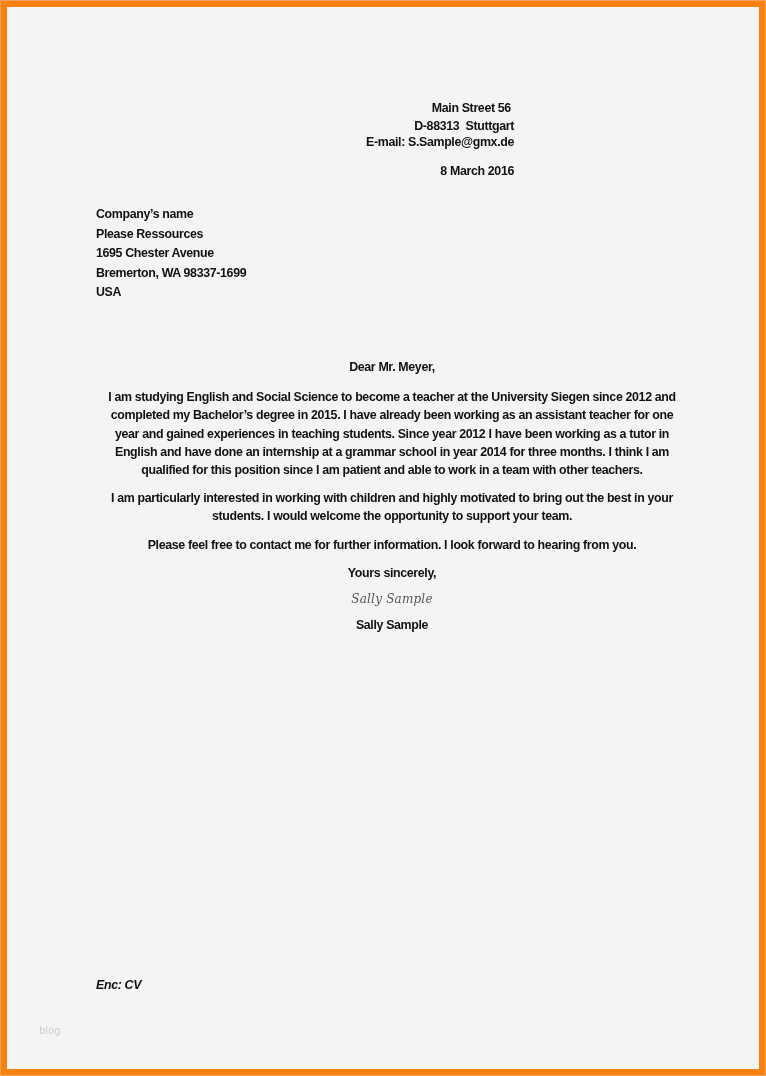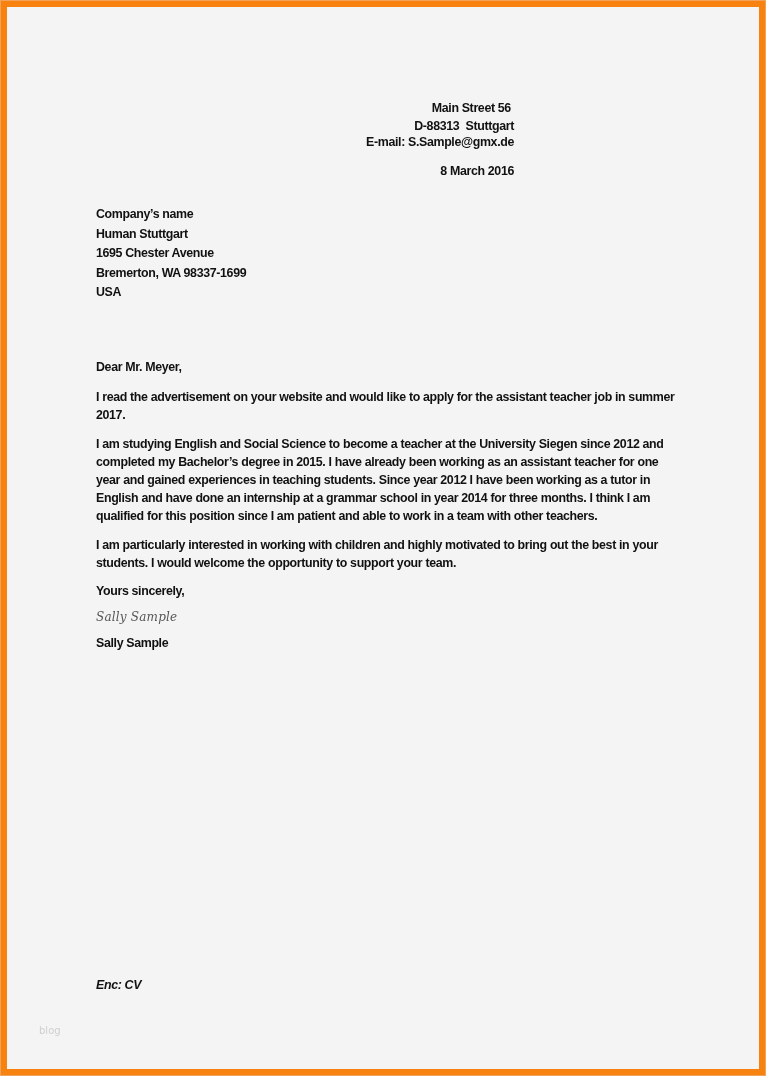--- a/index.html
+++ b/index.html
@@ -47,24 +47,25 @@
       top: 157px;
     }
     .recipient {
       position: absolute;
       left: 89px;
       top: 198px;
       line-height: 19.5px;
     }
     .body-text {
       position: absolute;
-      left: 89px;
+      left: 95px;
       top: 351px;
       width: 580px;
       line-height: 18.2px;
+      text-align: center;
     }
     .body-text p {
       margin: 0 0 10px 0;
     }
     .salutation { margin-bottom: 12px !important; }
     .closing { margin-bottom: 8px !important; }
     .signature {
       font-family: "DejaVu Serif", serif;
       font-style: italic;
       font-weight: normal;
@@ -100,31 +101,31 @@
   <div class="sender">
     <div>Main Street 56 </div>
     <div>D-88313  Stuttgart</div>
     <div style="margin-top:-2px;">E-mail: S.Sample@gmx.de</div>
   </div>
 
   <div class="date">8 March 2016</div>
 
   <div class="recipient">
     <div>Company’s name</div>
-    <div>Human Stuttgart</div>
+    <div>Please Ressources</div>
     <div>1695 Chester Avenue</div>
     <div>Bremerton, WA 98337-1699</div>
     <div>USA</div>
   </div>
 
   <div class="body-text">
     <p class="salutation">Dear Mr. Meyer,</p>
-    <p>I read the advertisement on your website and would like to apply for the assistant teacher job in summer 2017.</p>
     <p>I am studying English and Social Science to become a teacher at the University Siegen since 2012 and completed my Bachelor’s degree in 2015.  I have already been working as an assistant teacher for one year and gained experiences in teaching students. Since year 2012 I have been working as a tutor in English and have done an internship at a grammar school in year 2014  for three months. I think I am qualified for this position since I am patient and able to work in a team with other teachers.</p>
     <p>I am particularly interested in working with children and highly motivated to bring out the best in your students. I would welcome the opportunity to support your team.</p>
+    <p>Please feel free to contact me for further information. I look forward to hearing from you.</p>
     <p class="closing">Yours sincerely,</p>
     <p class="signature">Sally Sample</p>
     <p>Sally Sample</p>
   </div>
 
   <div class="enclosure">Enc: CV</div>
 
   <div class="watermark">blog</div>
 </div>
 

